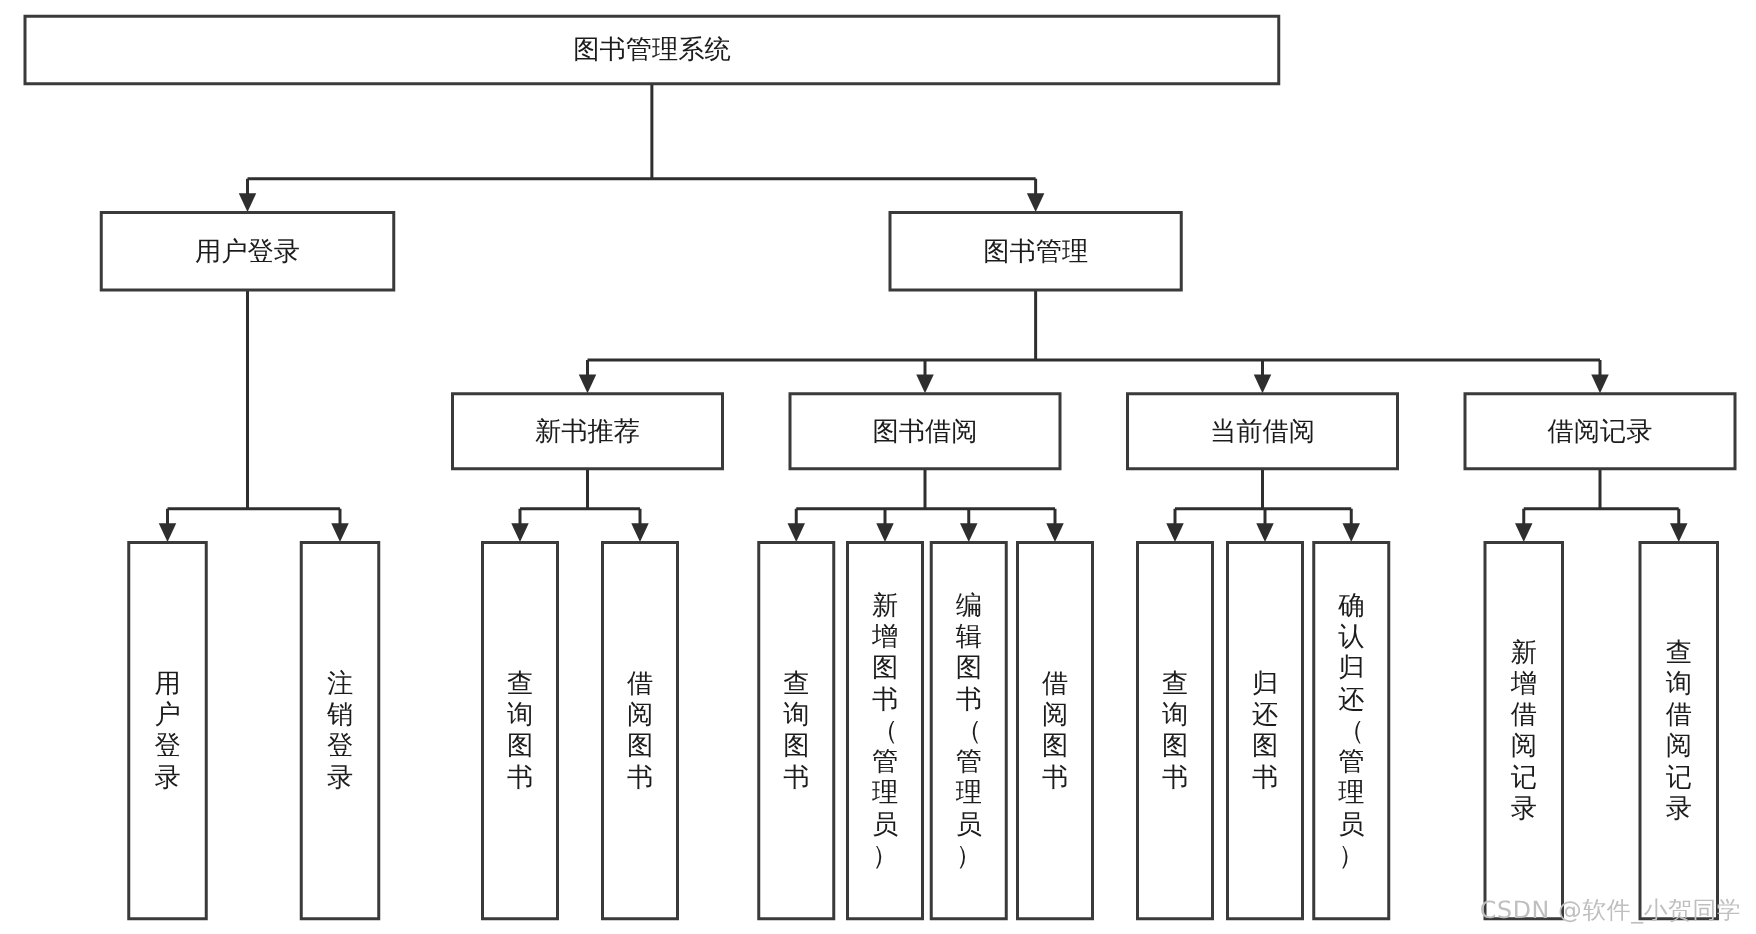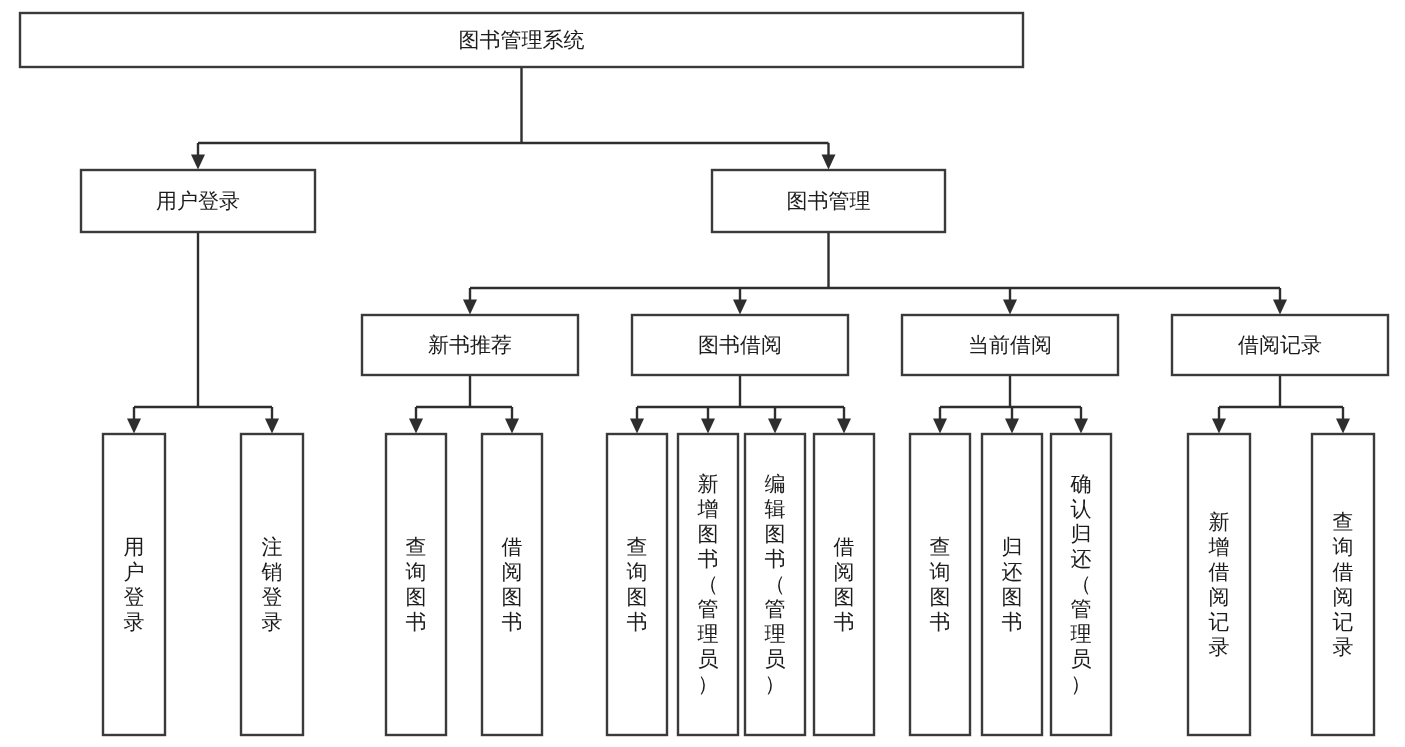--- a/index.html
+++ b/index.html
@@ -216,14 +216,15 @@
           <rect x="1188" y="434" width="62" height="301" class="node-rect"></rect>
           <text x="1219" class="node-label-v"><tspan x="1219" y="528.5">新</tspan><tspan x="1219" y="553.5">增</tspan><tspan x="1219" y="578.5">借</tspan><tspan x="1219" y="603.5">阅</tspan><tspan x="1219" y="628.5">记</tspan><tspan x="1219" y="653.5">录</tspan></text>
         </g>
         <g>
           <rect x="1312" y="434" width="62" height="301" class="node-rect"></rect>
           <text x="1343" class="node-label-v"><tspan x="1343" y="528.5">查</tspan><tspan x="1343" y="553.5">询</tspan><tspan x="1343" y="578.5">借</tspan><tspan x="1343" y="603.5">阅</tspan><tspan x="1343" y="628.5">记</tspan><tspan x="1343" y="653.5">录</tspan></text>
         </g>
       </g>
   </svg>
 
+  <div class="watermark">CSDN @软件_小贺同学</div>
 
 </div>
 
 </body></html>

